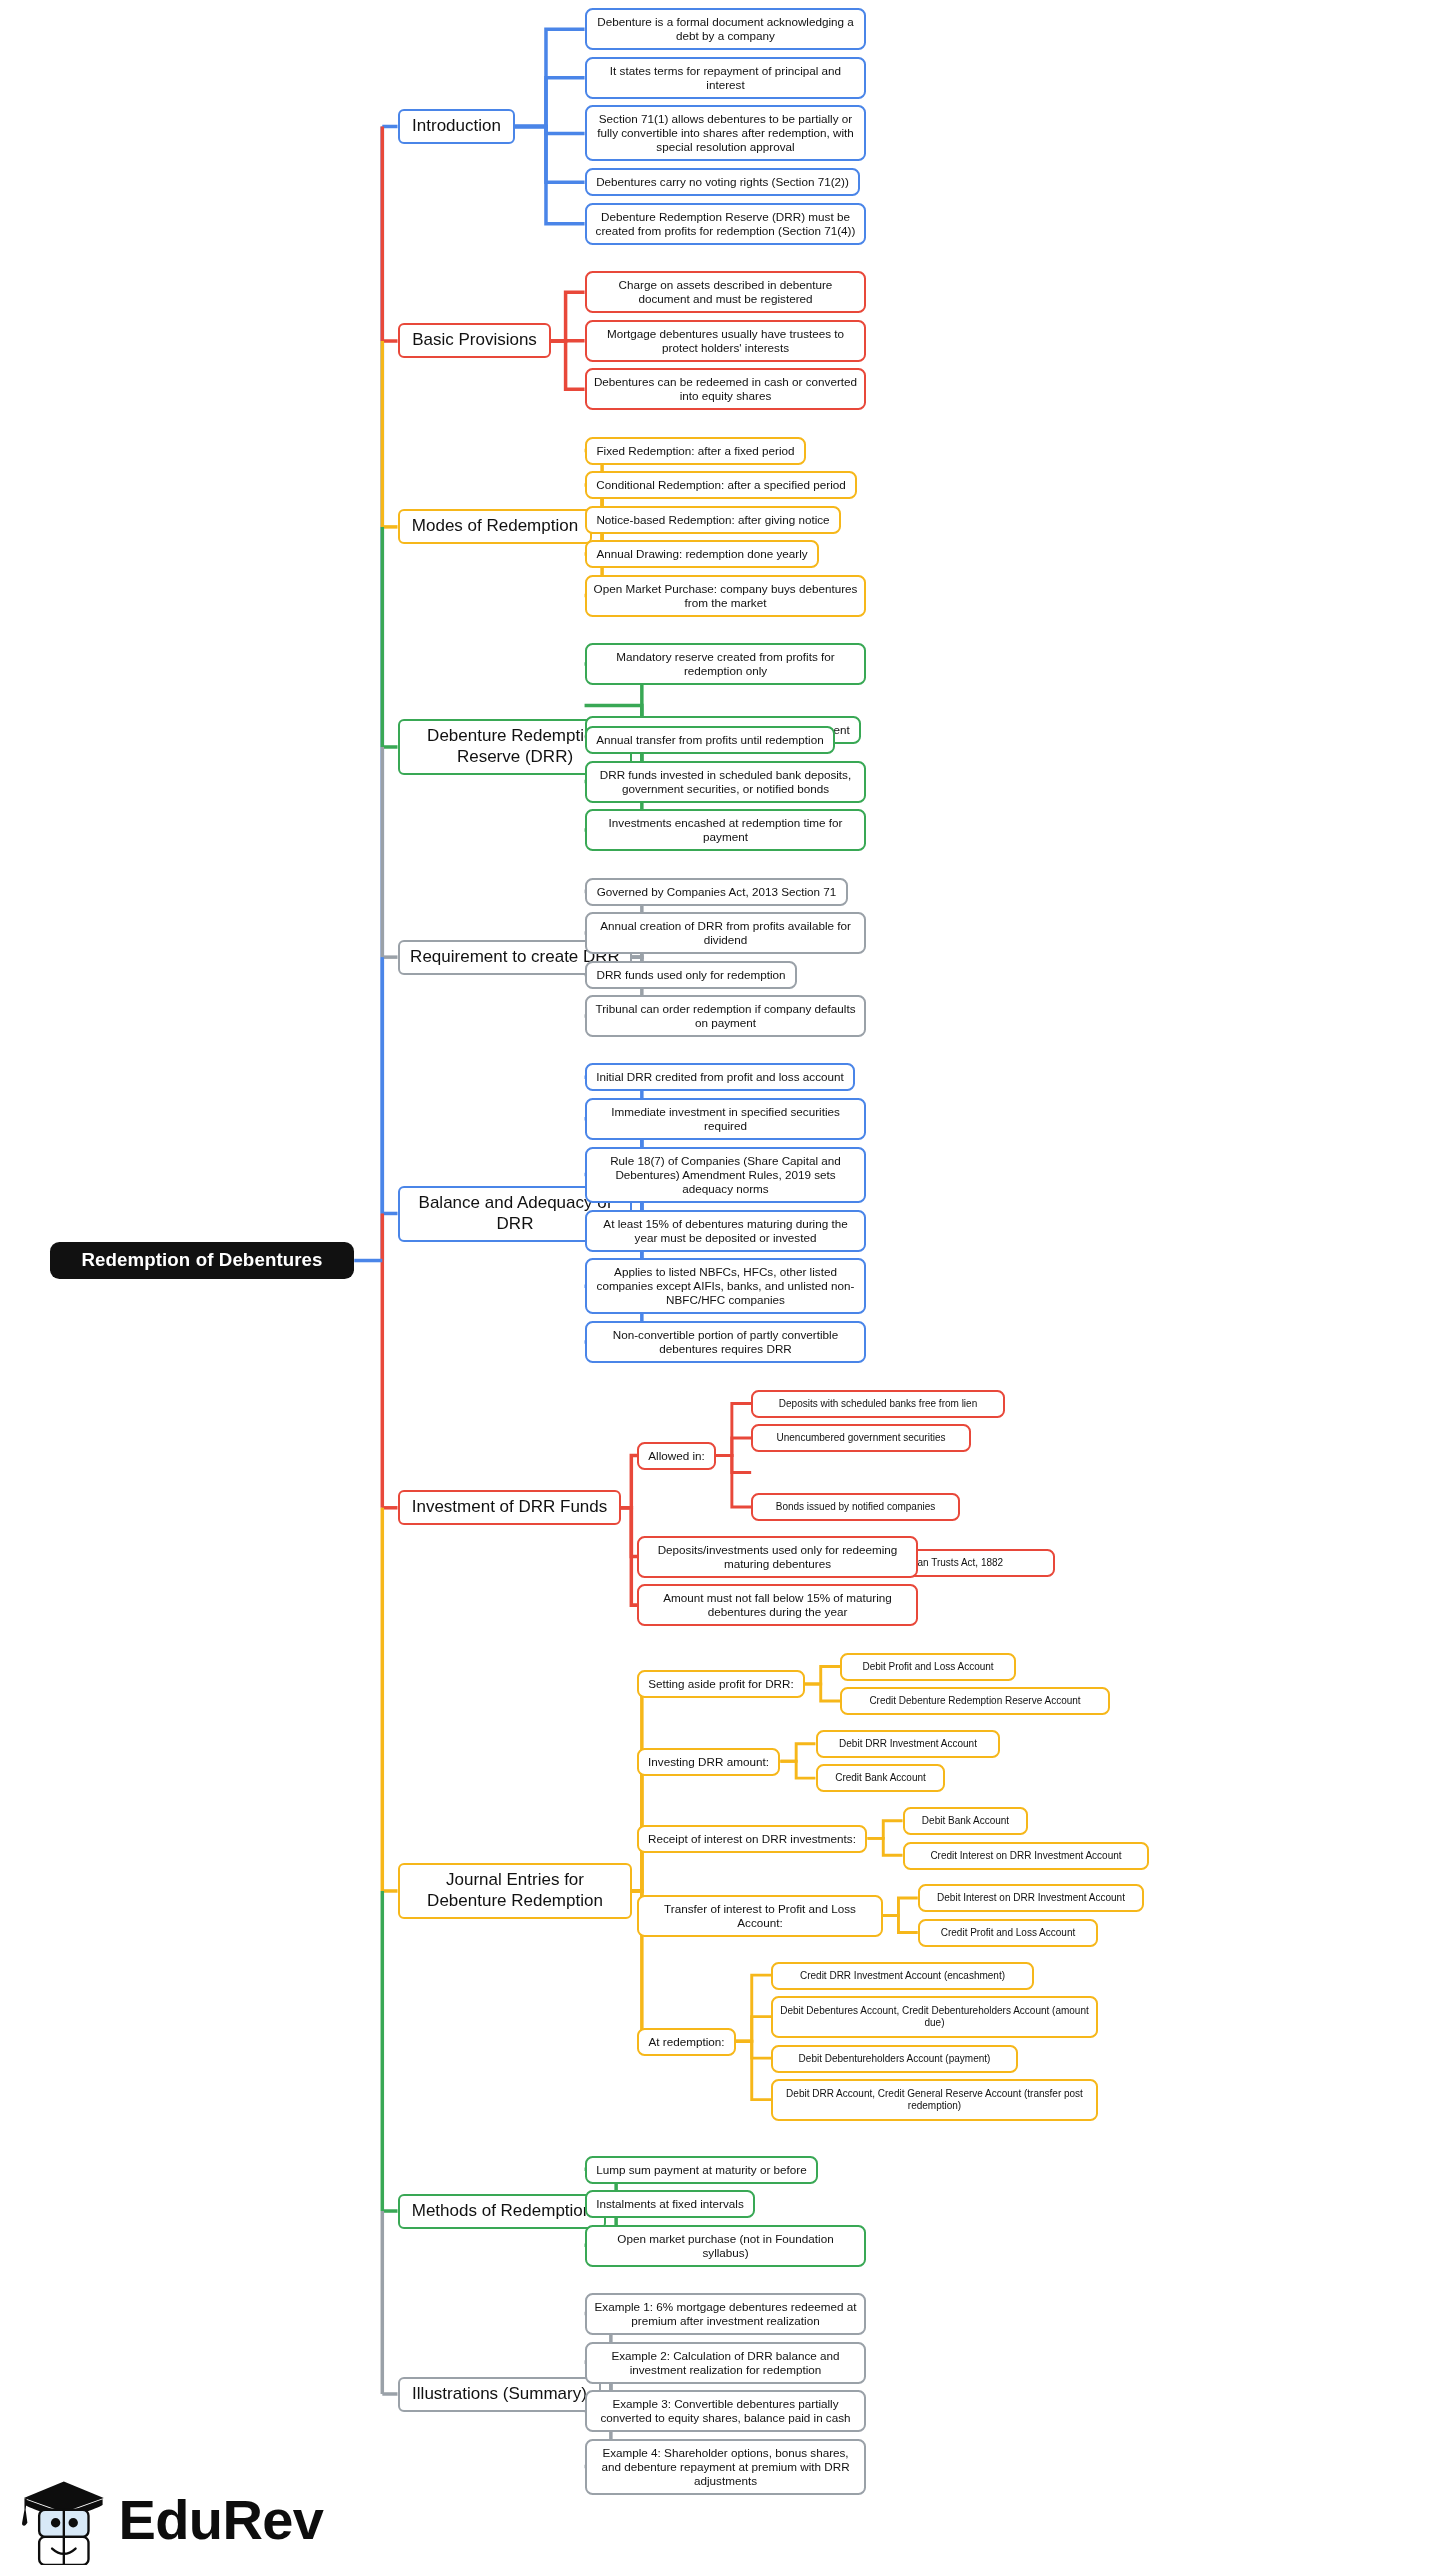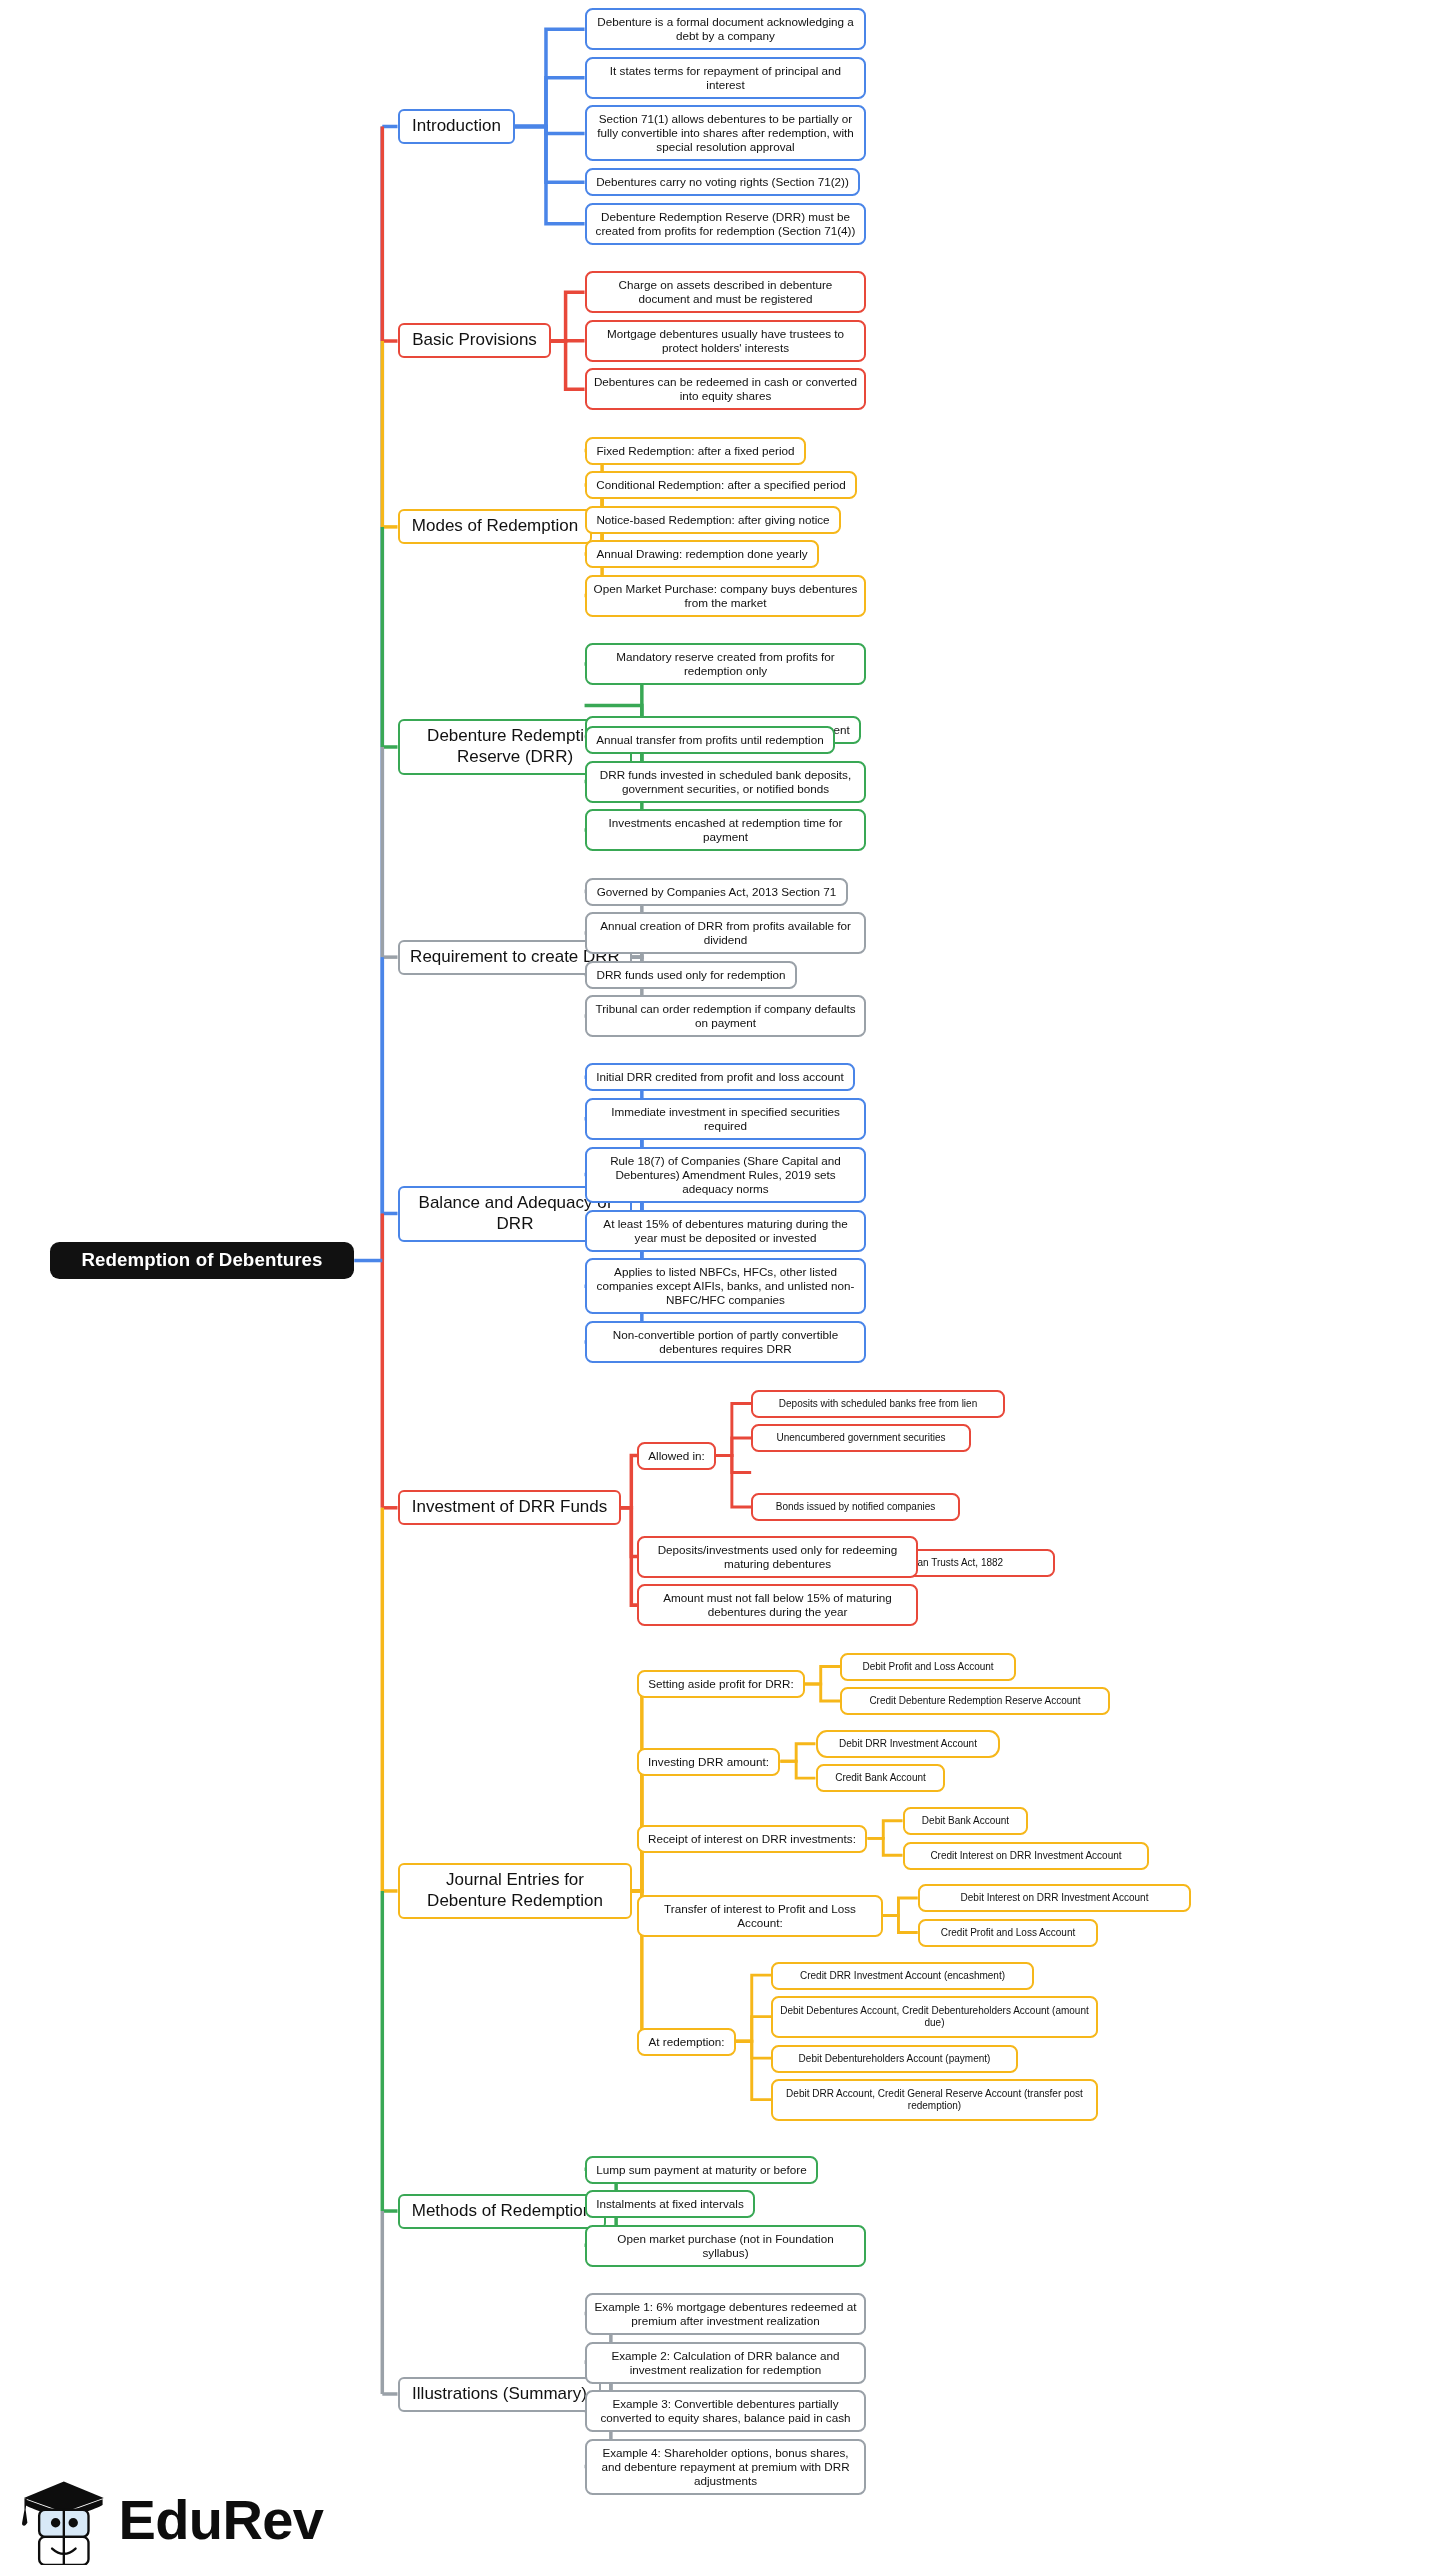--- a/index.html
+++ b/index.html
@@ -281,39 +281,39 @@
       </div>
       <div class="node b3 c-orange" style="left: 840px; top: 1653px; width: 176px; height: 27.5px;">
         <span>Debit Profit and Loss Account</span>
       </div>
       <div class="node b3 c-orange" style="left: 840px; top: 1687px; width: 270px; height: 27.5px;">
         <span>Credit Debenture Redemption Reserve Account</span>
       </div>
       <div class="node b2 c-orange" style="left: 637px; top: 1748px; width: 143px; height: 27.5px;">
         <span>Investing DRR amount:</span>
       </div>
-      <div class="node b3 c-orange" style="left: 816px; top: 1730px; width: 184px; height: 27.5px; border-radius: 11px;">
+      <div class="node b3 c-orange" style="left: 816px; top: 1730px; width: 184px; height: 27.5px;">
         <span>Debit DRR Investment Account</span>
       </div>
       <div class="node b3 c-orange" style="left: 816px; top: 1764px; width: 129px; height: 27.5px;">
         <span>Credit Bank Account</span>
       </div>
       <div class="node b2 c-orange" style="left: 637px; top: 1825px; width: 230px; height: 27.5px;">
         <span>Receipt of interest on DRR investments:</span>
       </div>
       <div class="node b3 c-orange" style="left: 903px; top: 1807px; width: 125px; height: 27.5px;">
         <span>Debit Bank Account</span>
       </div>
       <div class="node b3 c-orange" style="left: 903px; top: 1842px; width: 246px; height: 27.5px;">
         <span>Credit Interest on DRR Investment Account</span>
       </div>
       <div class="node b2 c-orange" style="left: 637px; top: 1895px; width: 246px; height: 42px;">
         <span>Transfer of interest to Profit and Loss Account:</span>
       </div>
-      <div class="node b3 c-orange" style="left: 918px; top: 1884px; width: 273px; height: 27.5px; justify-content: center;">
+      <div class="node b3 c-orange" style="left: 918px; top: 1884px; width: 226px; height: 27.5px; justify-content: center;">
         <span>Debit Interest on DRR Investment Account</span>
       </div>
       <div class="node b3 c-orange" style="left: 918px; top: 1919px; width: 180px; height: 27.5px;">
         <span>Credit Profit and Loss Account</span>
       </div>
       <div class="node b2 c-orange" style="left: 637px; top: 2028px; width: 99px; height: 27.5px;">
         <span>At redemption:</span>
       </div>
       <div class="node b3 c-orange" style="left: 771px; top: 1962px; width: 263px; height: 27.5px;">
         <span>Credit DRR Investment Account (encashment)</span>

